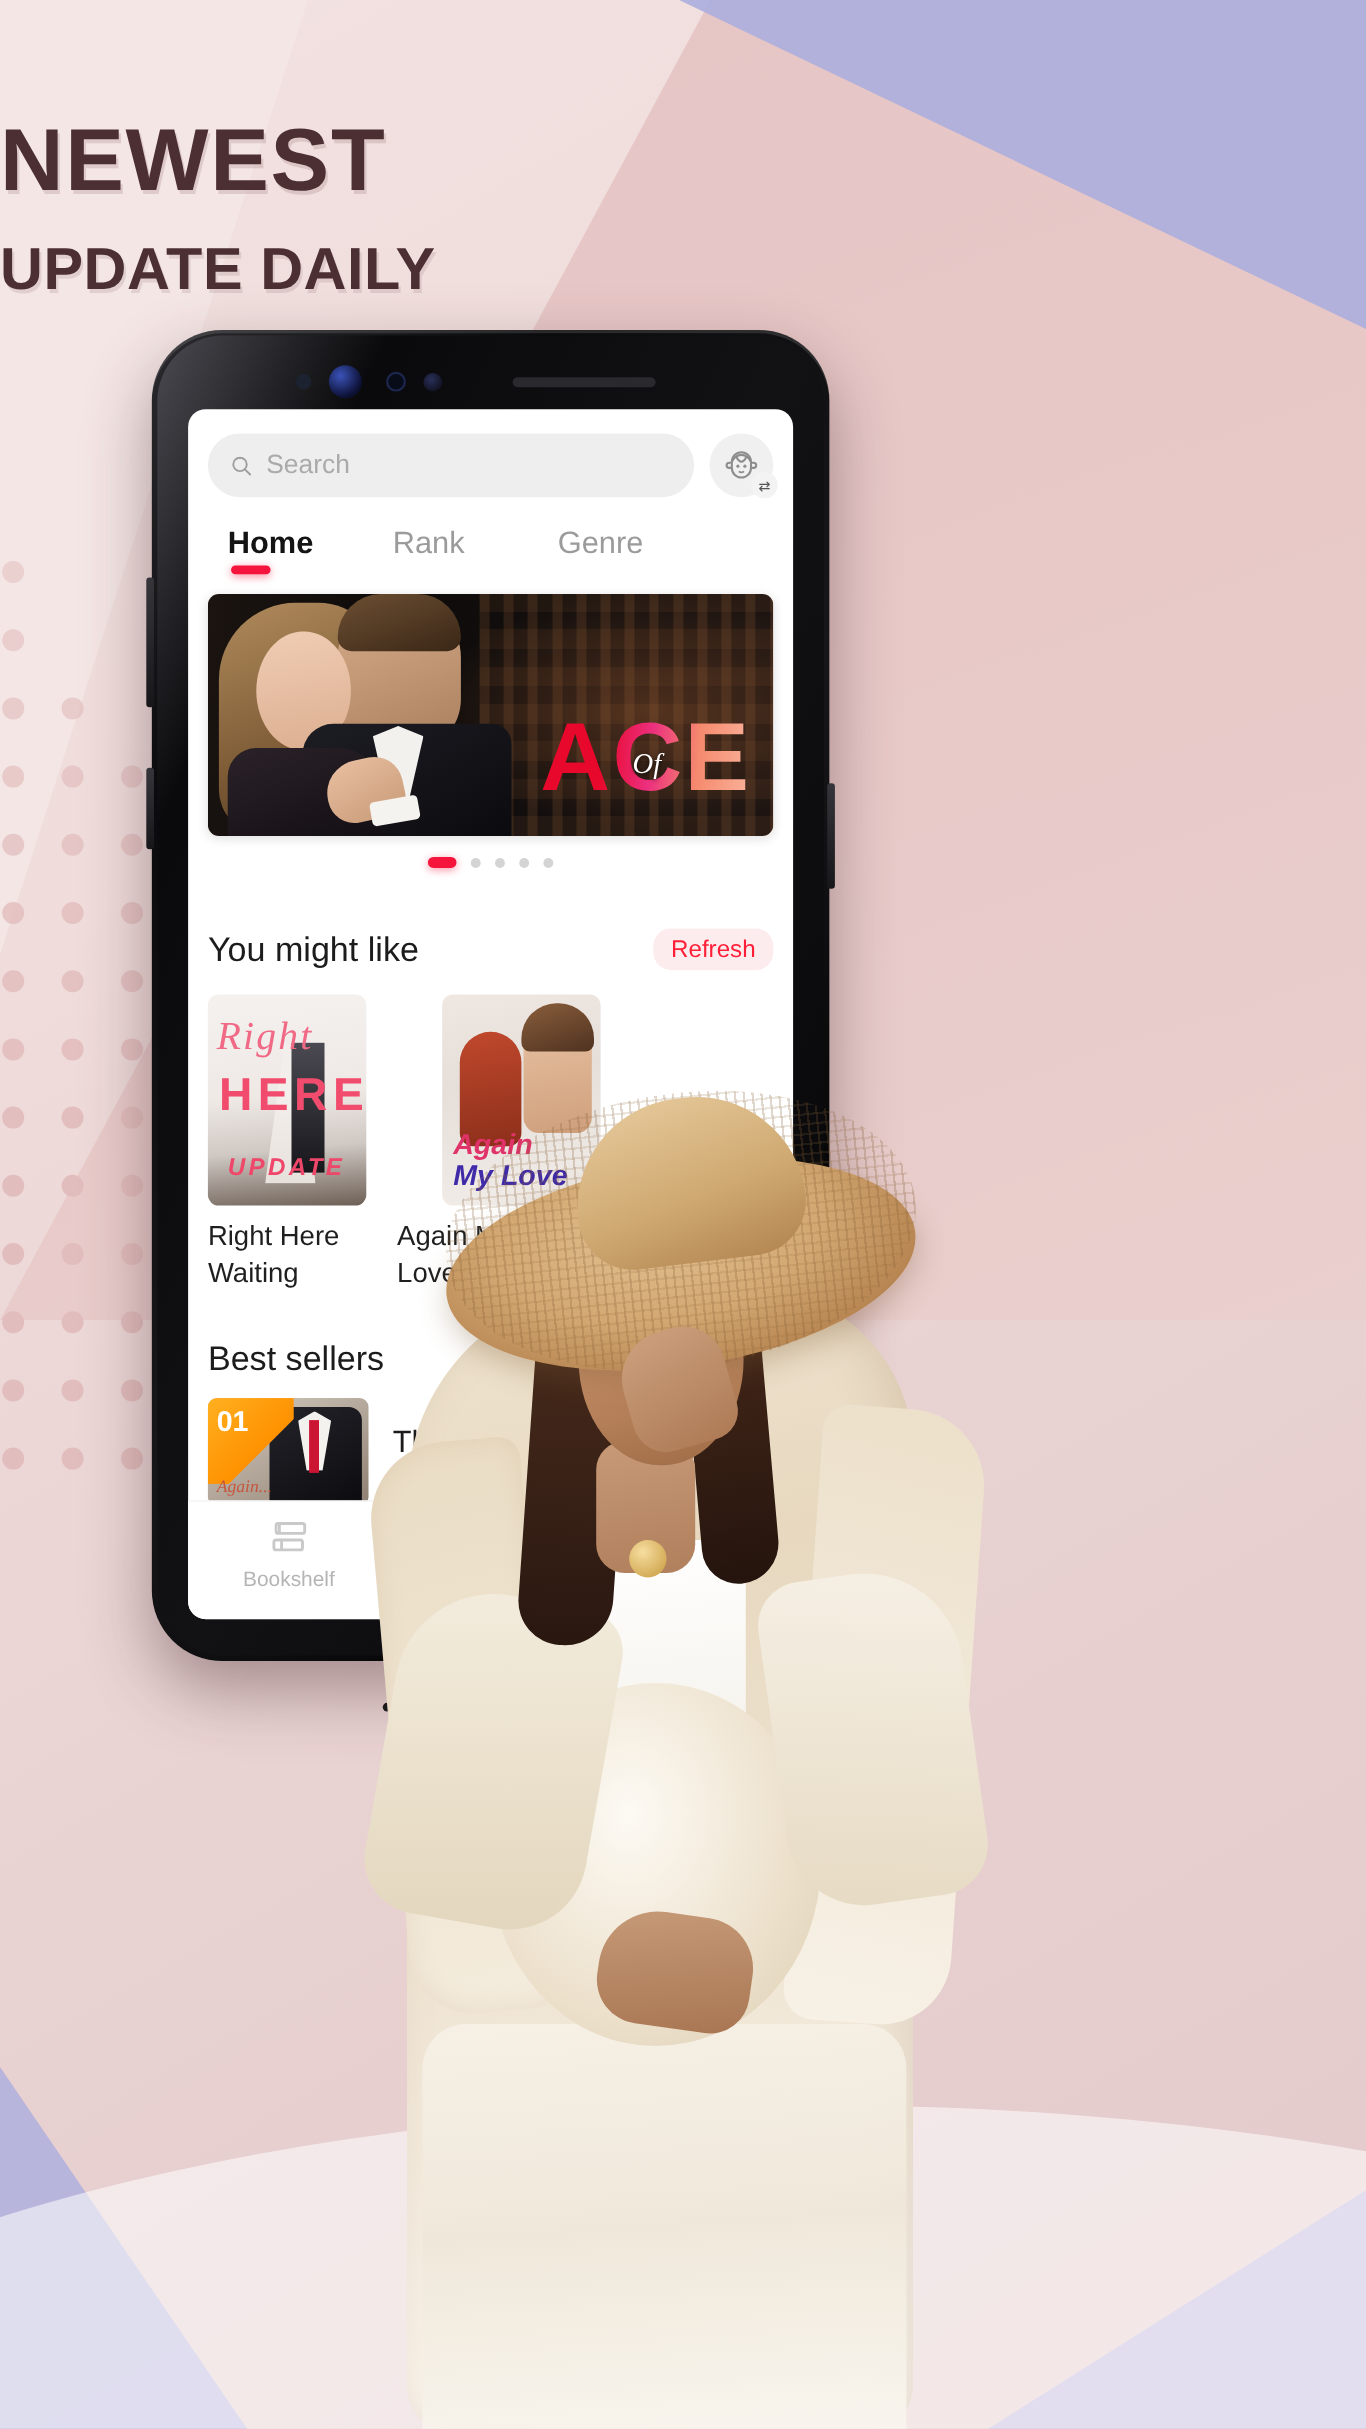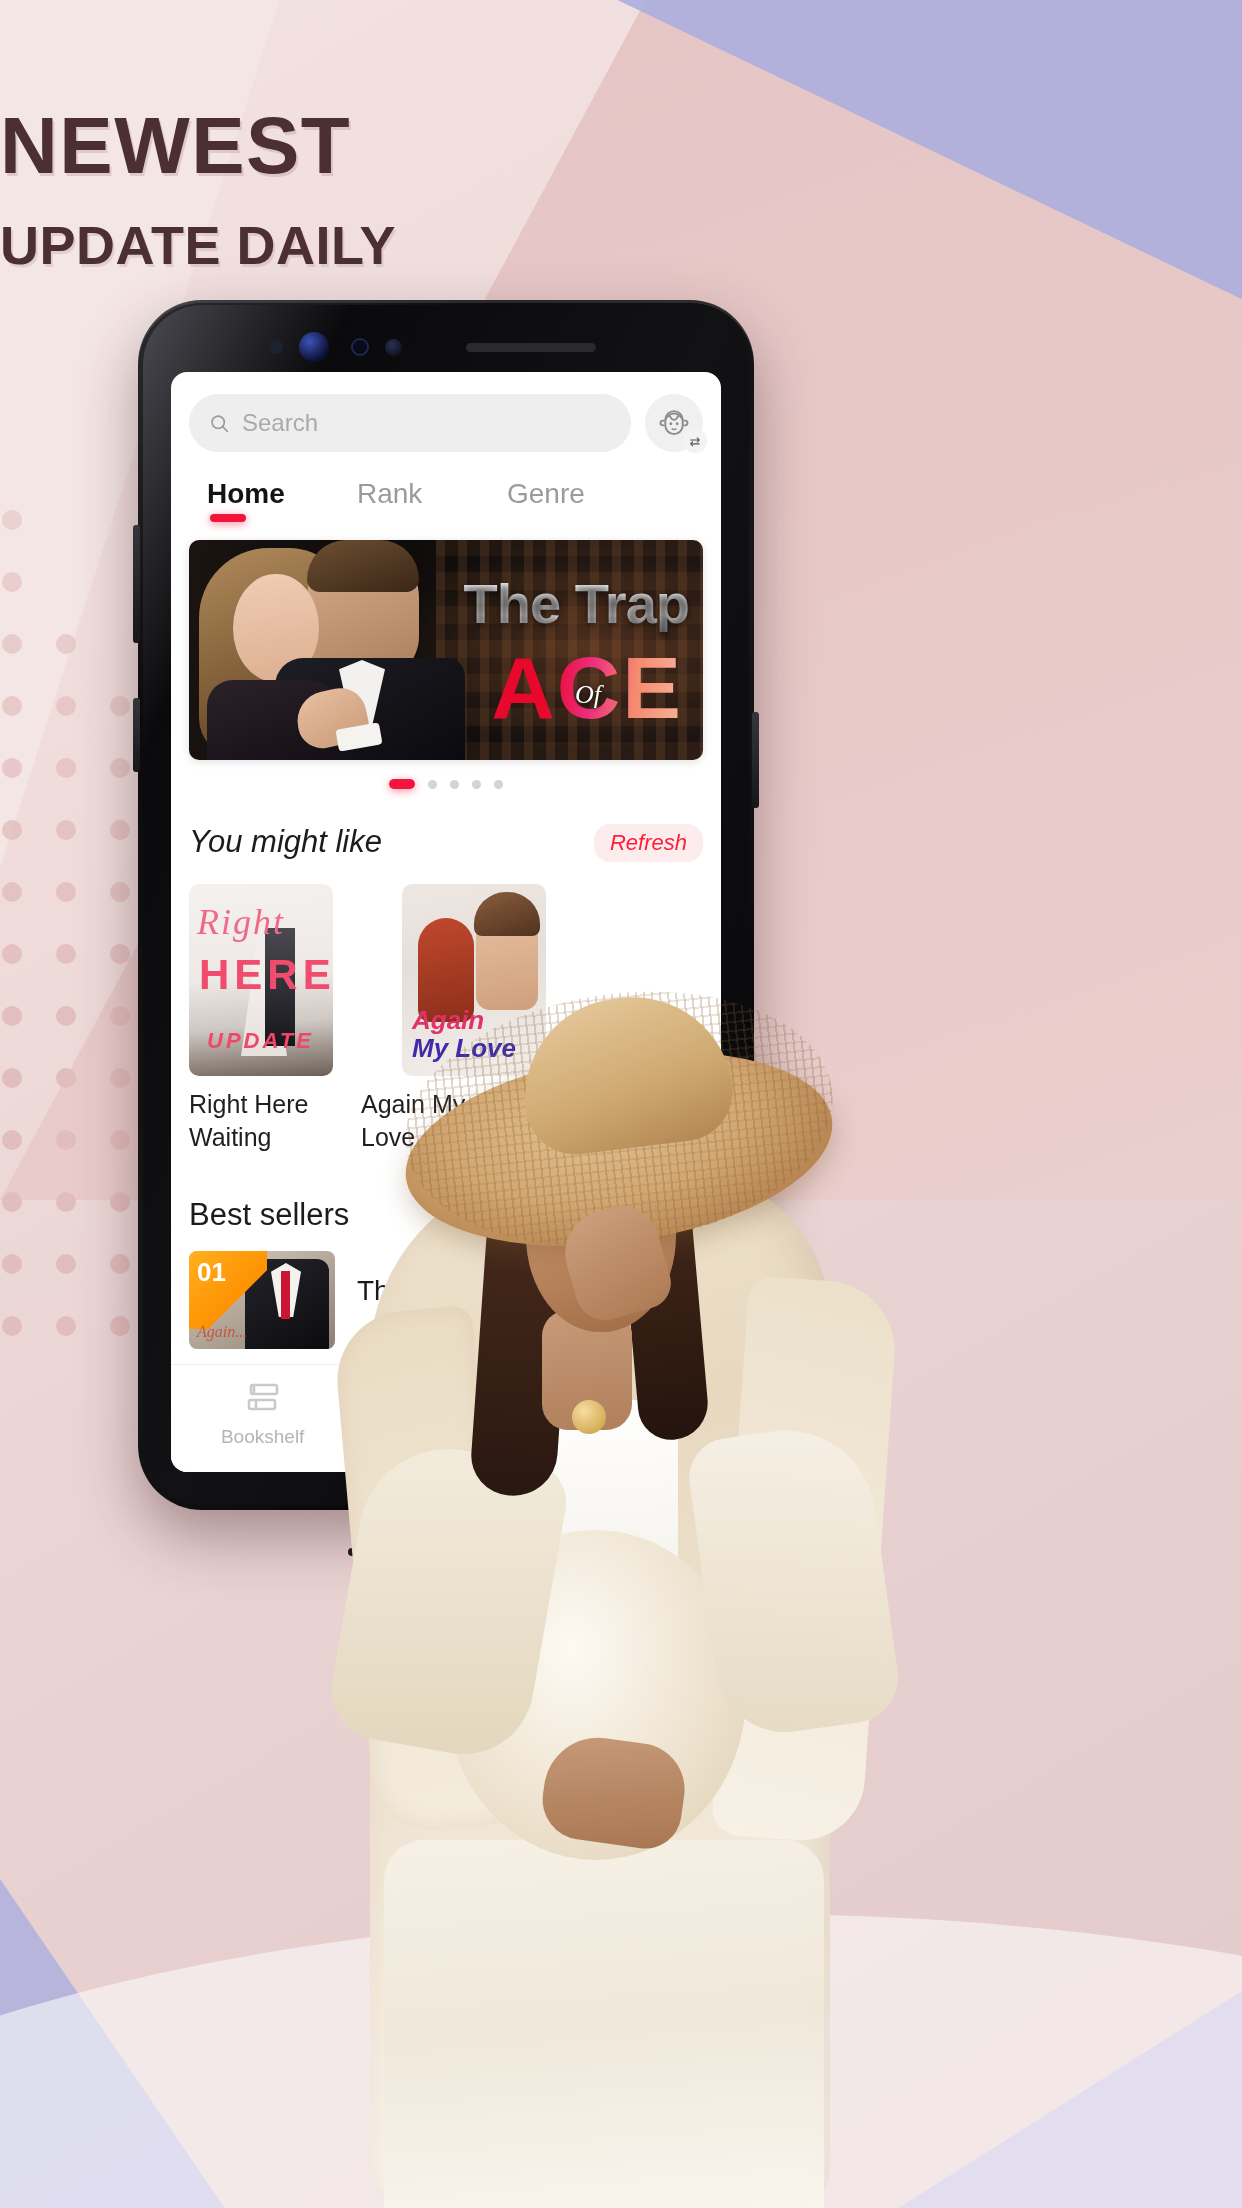--- a/index.html
+++ b/index.html
@@ -143,22 +143,22 @@
   .bn-of { position:absolute; right:102px; top:140px; font-size:26px; color:#fff;
     font-family:"Liberation Serif", serif; font-style:italic;
     text-shadow:0 1px 4px rgba(0,0,0,.8); }
 
   .dots-row { display:flex; justify-content:center; align-items:center; gap:13px;
     margin-top:17px; height:14px; }
   .cdot { width:9px; height:9px; border-radius:50%; background:#d4d4d4; }
   .cdot.on { width:26px; height:10px; border-radius:5px; background:#f5153c;
     box-shadow:0 2px 8px rgba(245,21,60,.45); }
 
-  .sec-head { display:flex; align-items:flex-start; justify-content:space-between;
-    padding:0 18px; margin-top:33px;font-style:italic; }
+  .sec-head { display:flex; align-items:flex-end; justify-content:space-between;
+    padding:0 18px; margin-top:53px; }
   .sec-title { font-size:31px; color:#1c1c1c; }
   .refresh { font-size:22px; color:#ff1f37; background:#fdecee; border-radius:16px;
     padding:6px 16px; }
 
   .cards { display:flex; gap:28px; padding:0 18px; margin-top:22px; }
   .card { width:144px; }
   .cover { width:144px; height:192px; border-radius:10px; overflow:hidden;
     position:relative; background:#eee; }
   .cv1 { background:linear-gradient(175deg,#f4f1ee 0%,#efe9e6 48%,#cfc8c3 72%,#6d5f55 100%); }
   .cv1 .rh1 { position:absolute; left:8px; top:20px; right:8px; font-size:36px;
@@ -425,21 +425,20 @@
         <div class="woman-hair"></div>
         <div class="man-head"></div>
         <div class="man-hair"></div>
         <div class="woman-face"></div>
         <div class="man-suit"></div>
         <div class="man-shirt"></div>
         <div class="woman-dress"></div>
         <div class="hand"></div>
         <div class="cuff"></div>
       </div>
-      <div class="bn-the-trap">The Trap</div>
       <div class="bn-ace">ACE</div>
       <div class="bn-of">Of</div>
     </div>
 
     <div class="dots-row" id="carousel-dots">
         <span class="cdot on"></span>
         <span class="cdot"></span>
         <span class="cdot"></span>
         <span class="cdot"></span>
         <span class="cdot"></span>

